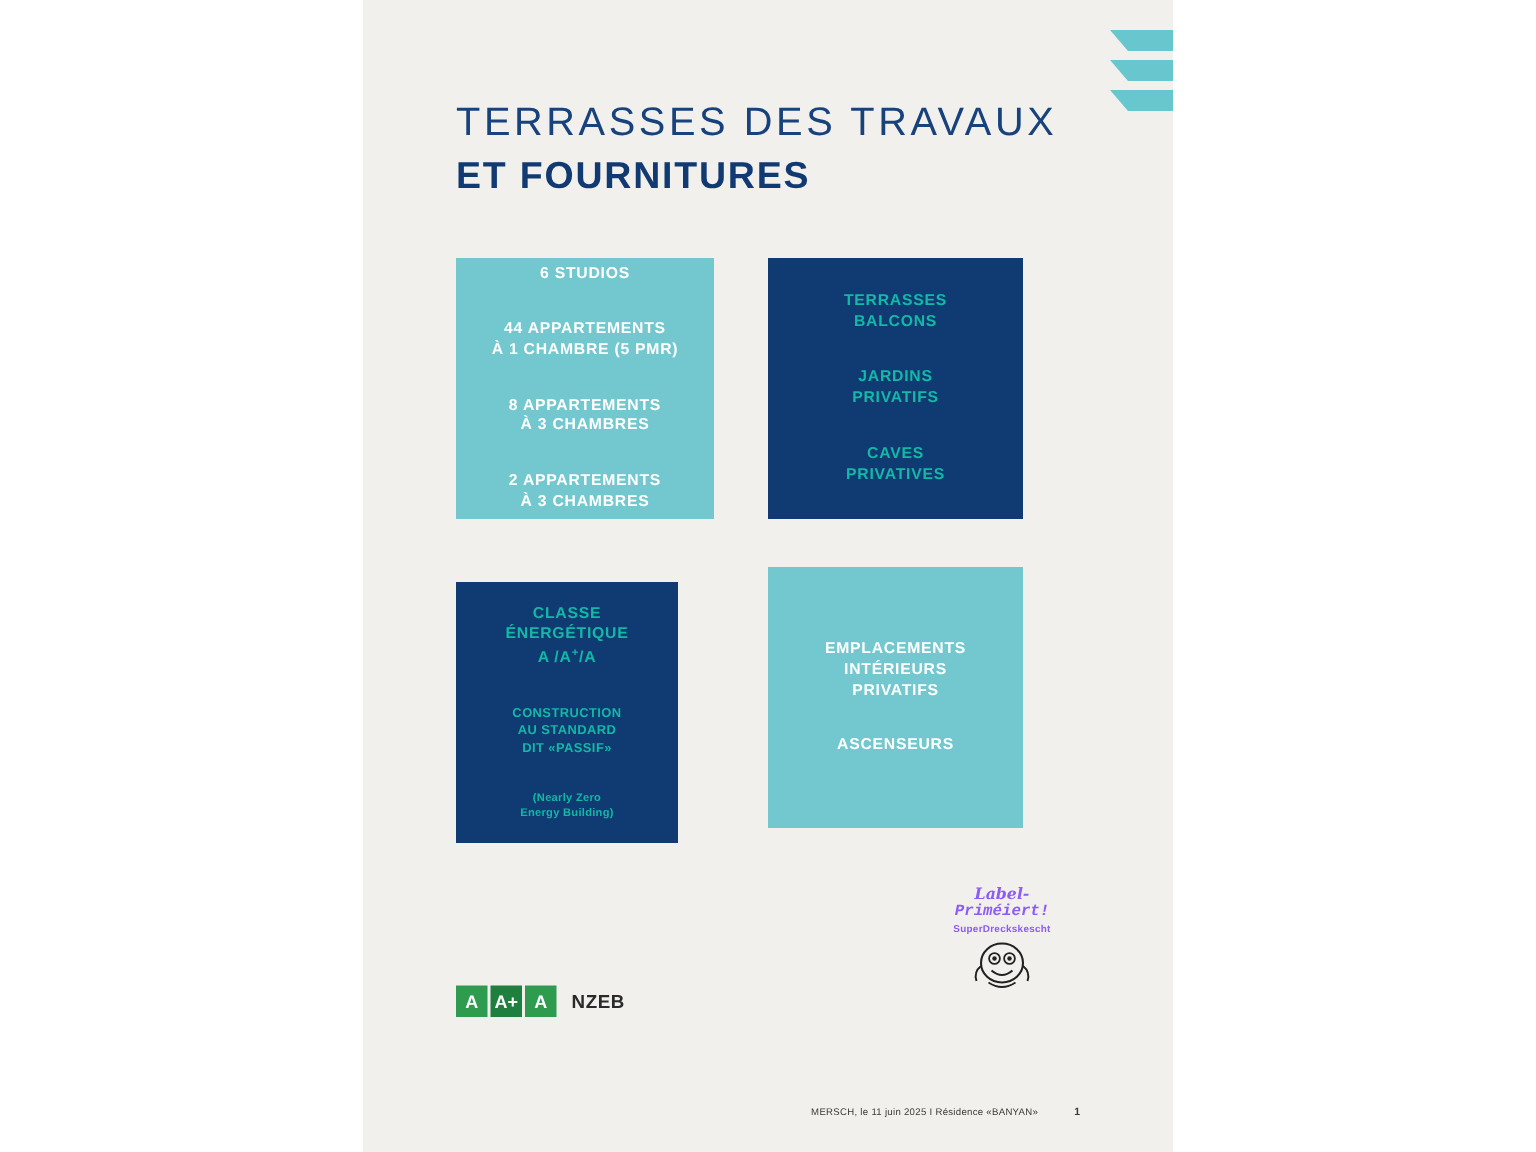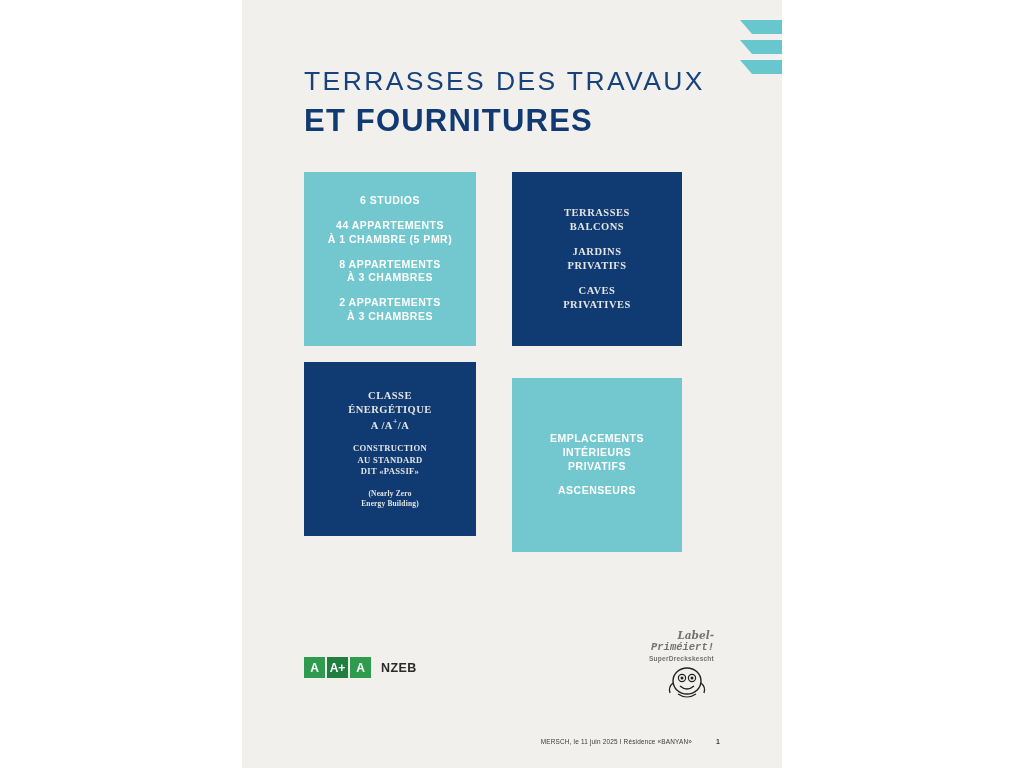--- a/index.html
+++ b/index.html
@@ -62,45 +62,46 @@
   }
   .title-line1 {
     font-size: 26.5px;
     letter-spacing: 2.4px;
     color: #17427c;
     font-weight: 400;
     line-height: 1.18;
     white-space: nowrap;
   }
   .title-line2 {
-    font-size: 31px;
+    font-size: 25px;
     letter-spacing: 1.2px;
     color: #123a72;
     font-weight: bold;
     line-height: 1.18;
     margin-top: 6px;
     white-space: nowrap;
   }
   
   .box {
     position: absolute;
     display: flex;
     flex-direction: column;
     align-items: center;
     justify-content: center;
     text-align: center;
     box-sizing: border-box;
     padding: 10px 8px;
+    gap: 12px;
   }
   .box.teal { background: #72c8ce; color: #ffffff; }
-  .box.navy { background: #103a72; color: #e5e5e5; font-family: Liberation Serif, serif; }
+  .box.navy { background: #103a72; color: #14b8a6; }
 
   .b1 { left: 62px;  top: 172px; width: 172px; height: 174px; }
   .b2 { left: 270px; top: 172px; width: 170px; height: 174px; }
-  .b3 { left: 62px;  top: 362px; width: 172px; height: 174px; }
+  .b3 { left: 62px;  top: 388px; width: 148px; height: 174px; }
   .b4 { left: 270px; top: 378px; width: 170px; height: 174px; }
 
   .line {
     font-size: 10.5px;
     font-weight: bold;
     letter-spacing: 0.5px;
     line-height: 1.32;
     margin: 0;
   }
   .grp { margin: 0 0 11px 0; }
@@ -147,25 +148,25 @@
     font-size: 12.5px;
     font-weight: bold;
     color: #2a2a2a;
     letter-spacing: 0.4px;
   }
 
   
   .stamp {
     position: absolute;
     left: 380px;
-    top: 630px;
+    top: 591px;
     width: 92px;
     height: 85px;
-    color: #737373;
-    text-align: right;
+    color: #8b5cf6;
+    text-align: center;
   }
   .stamp-t1 {
     font-family: "DejaVu Serif", serif;
     font-style: italic;
     font-weight: bold;
     font-size: 10.5px;
     line-height: 1.1;
   }
   .stamp-t2 {
     font-family: Liberation Mono, monospace;

